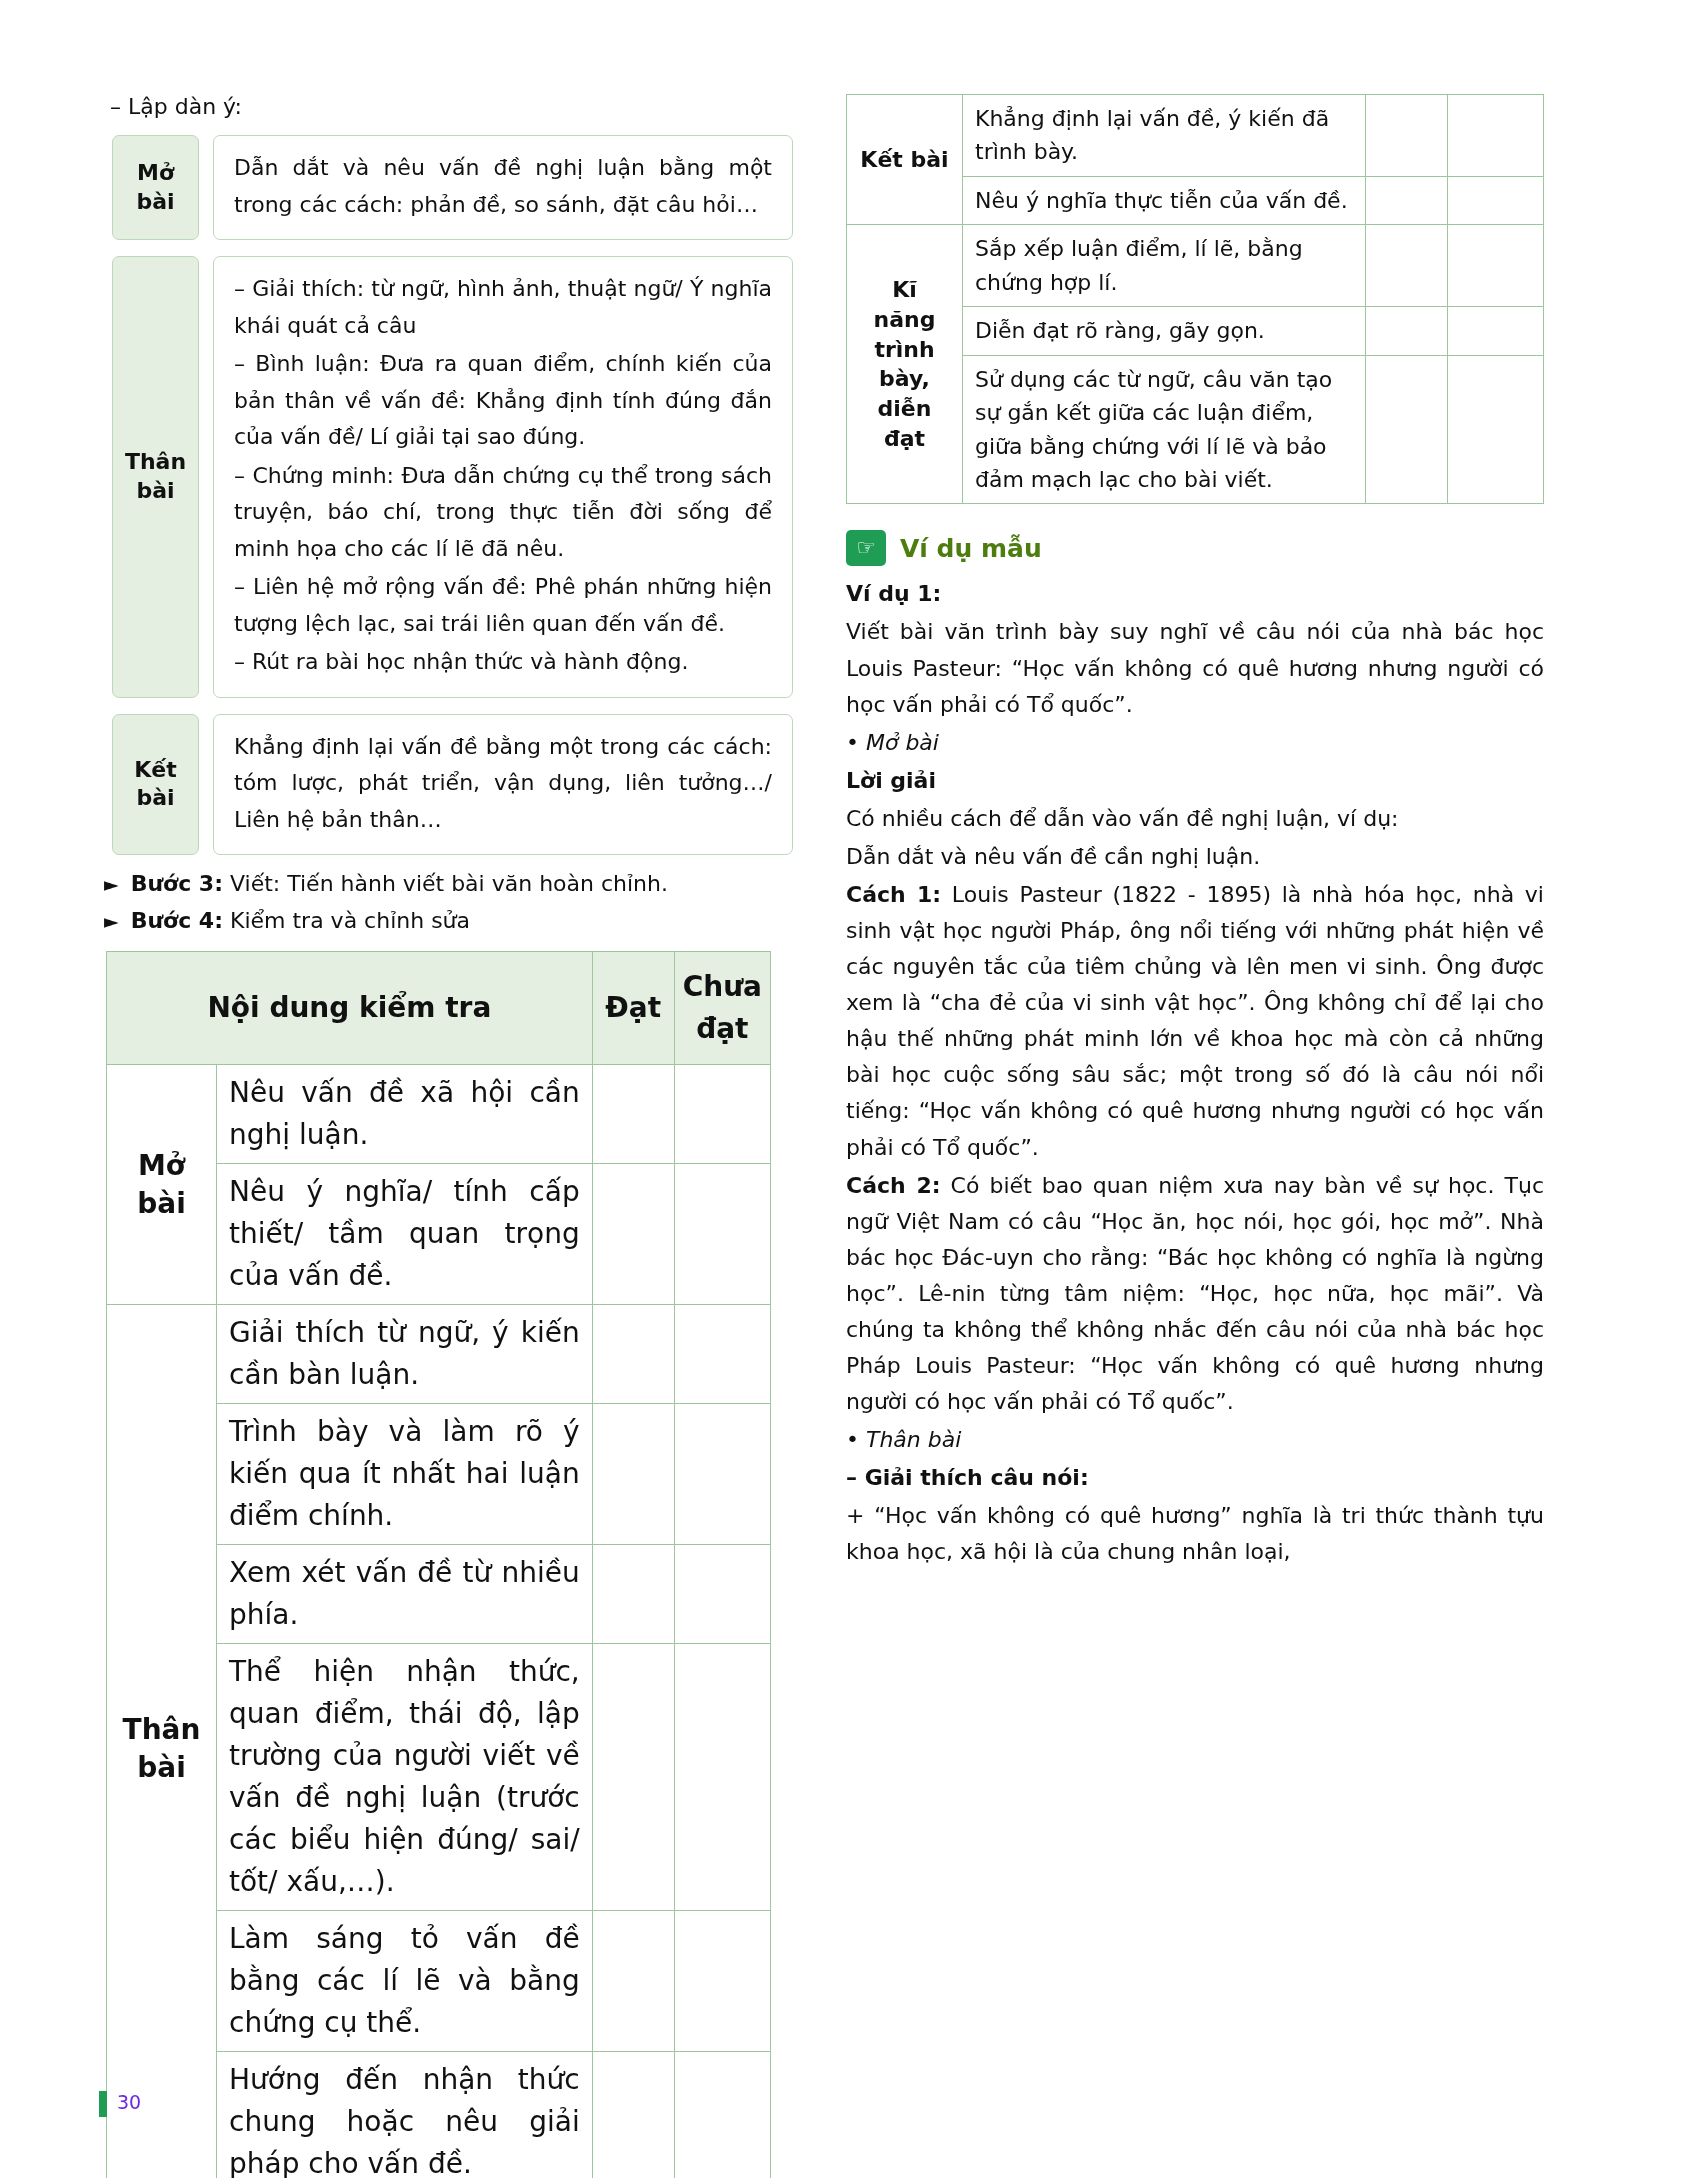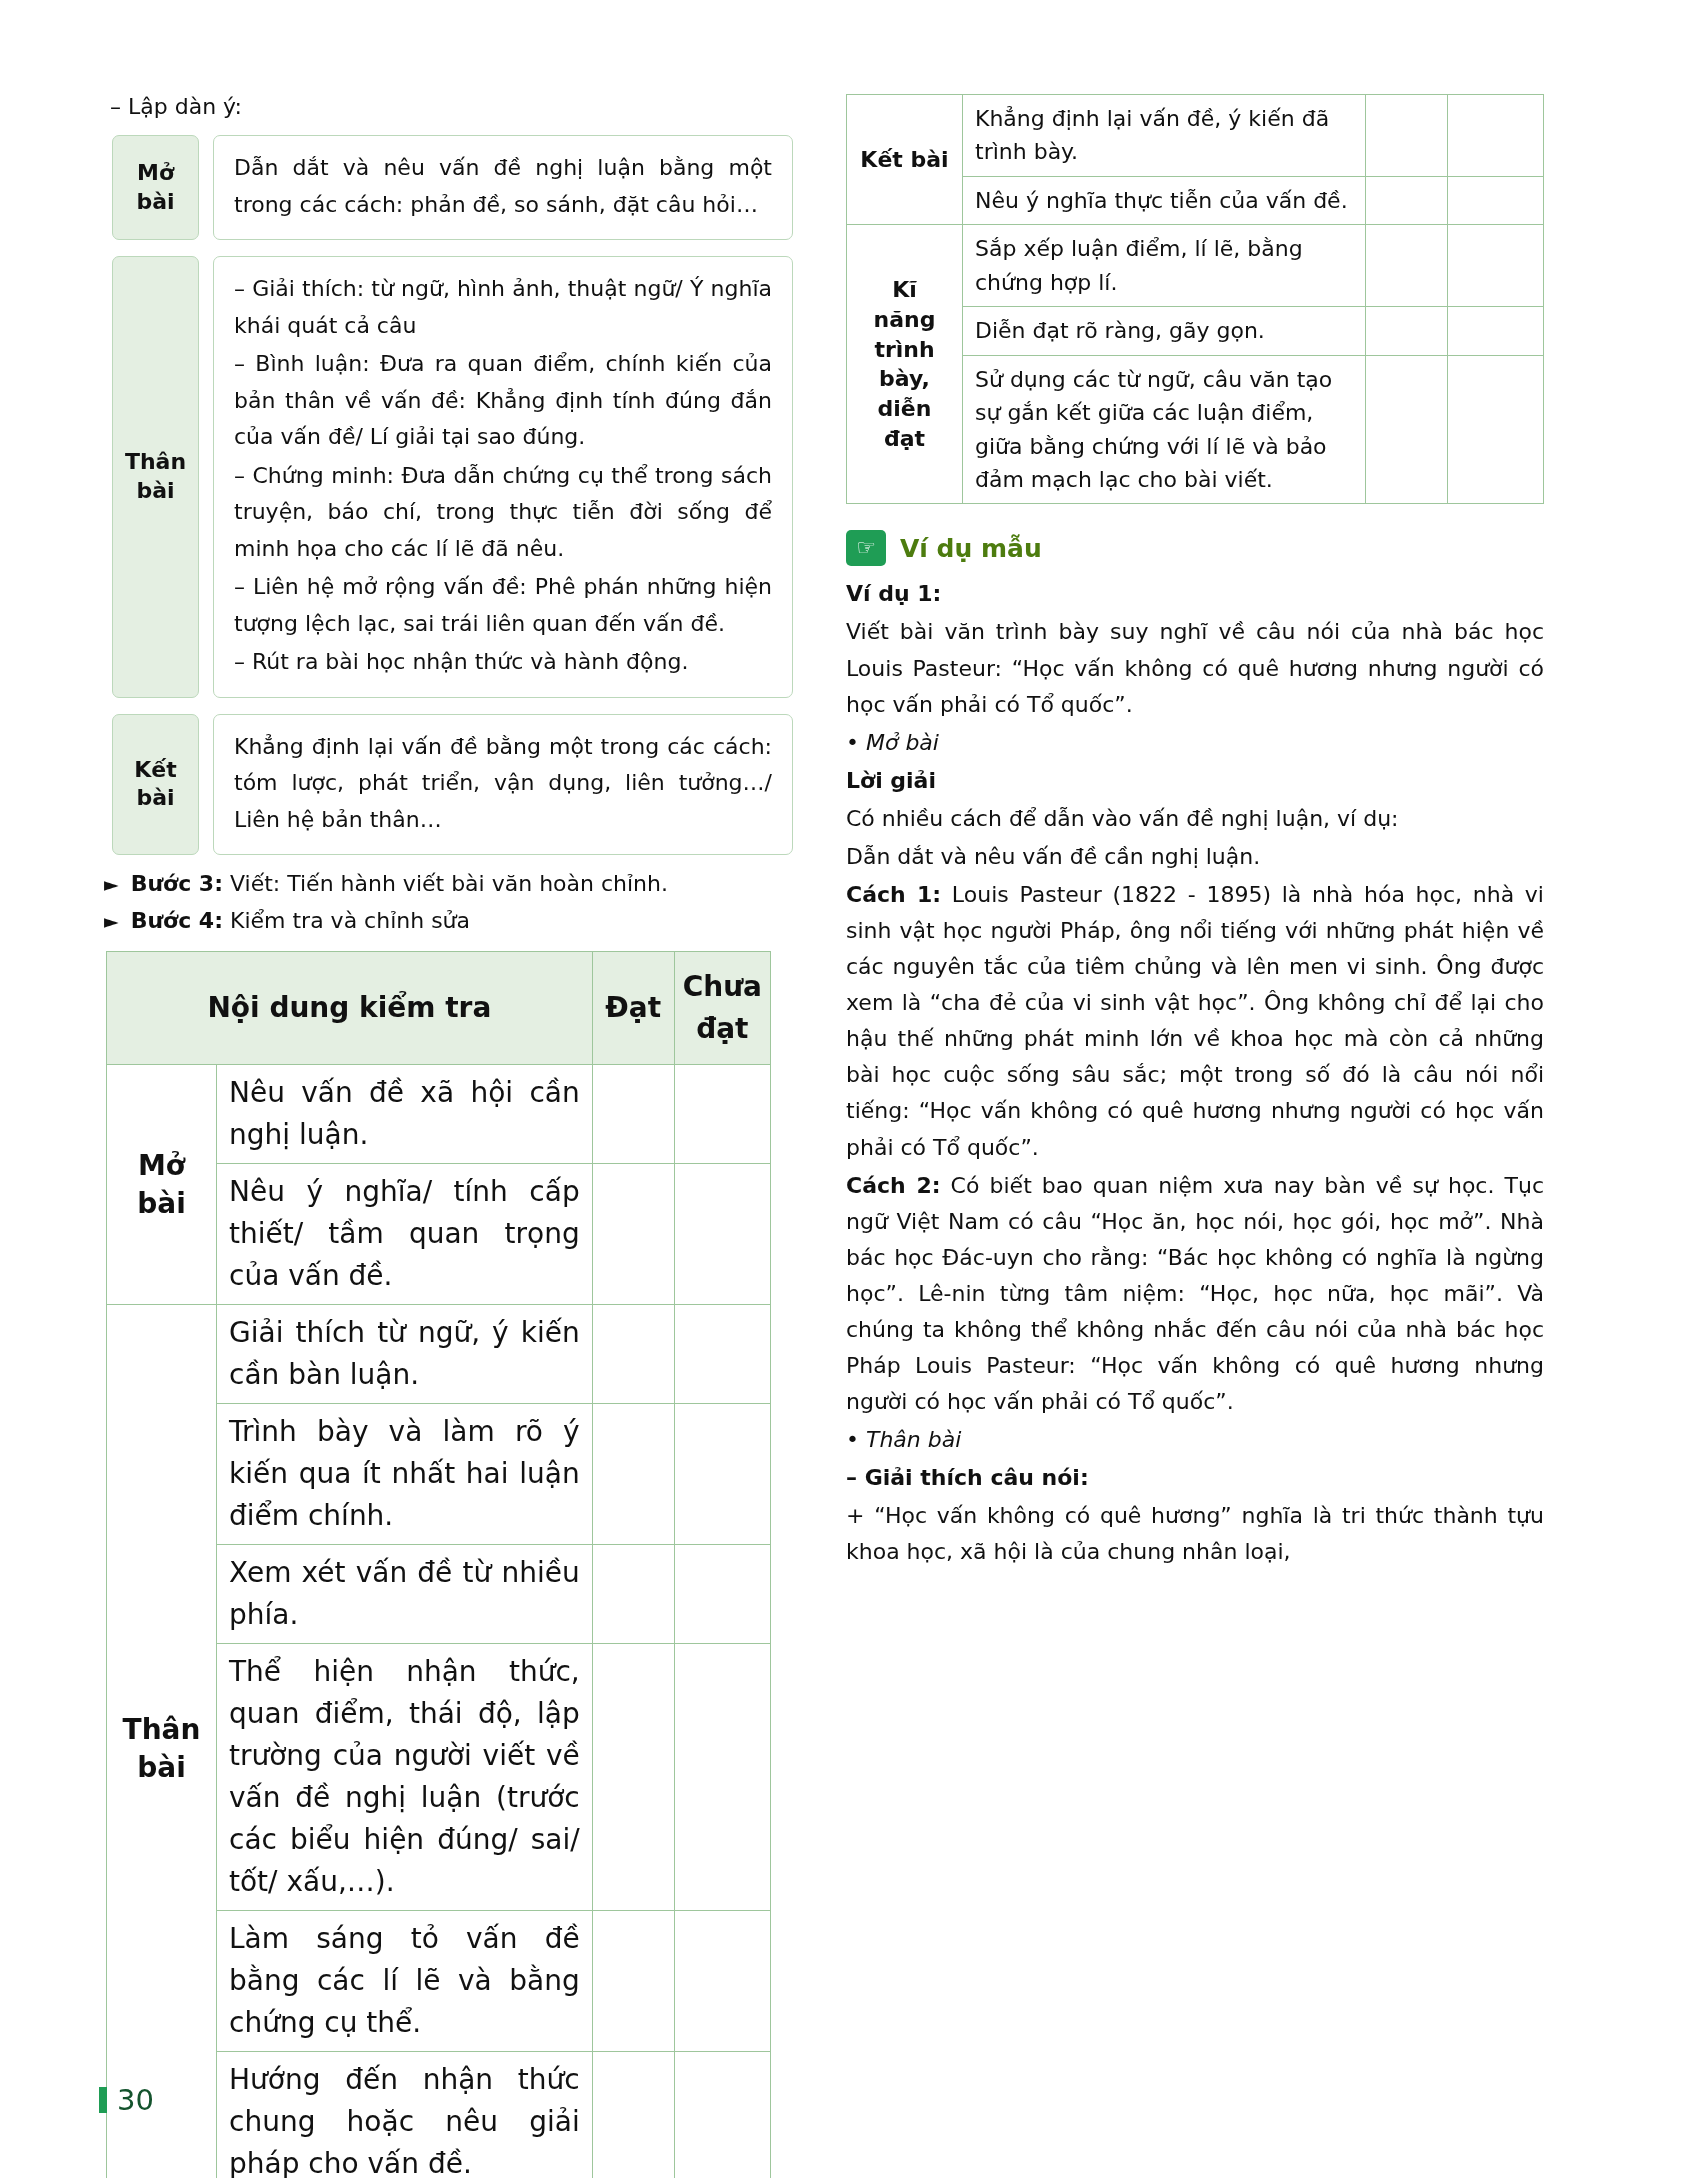--- a/index.html
+++ b/index.html
@@ -172,23 +172,22 @@
   .rb + .rb { margin-top: 2px; }
   .bold { font-weight: bold; }
   .ital { font-style: italic; }
 
   
   .pgnum {
     position: absolute;
     left: 99px;
     bottom: 61px;
     display: flex;
-    align-items: center;
-    font-size: 29px;
-    color: #14532d;
+    font-size: 19px;
+    color: #6d28d9;
   }
   .pgnum .bar {
     width: 8px;
     height: 26px;
     background: #1f9d55;
     margin-right: 10px;
     display: inline-block;
   }
 </style>
 </head>

